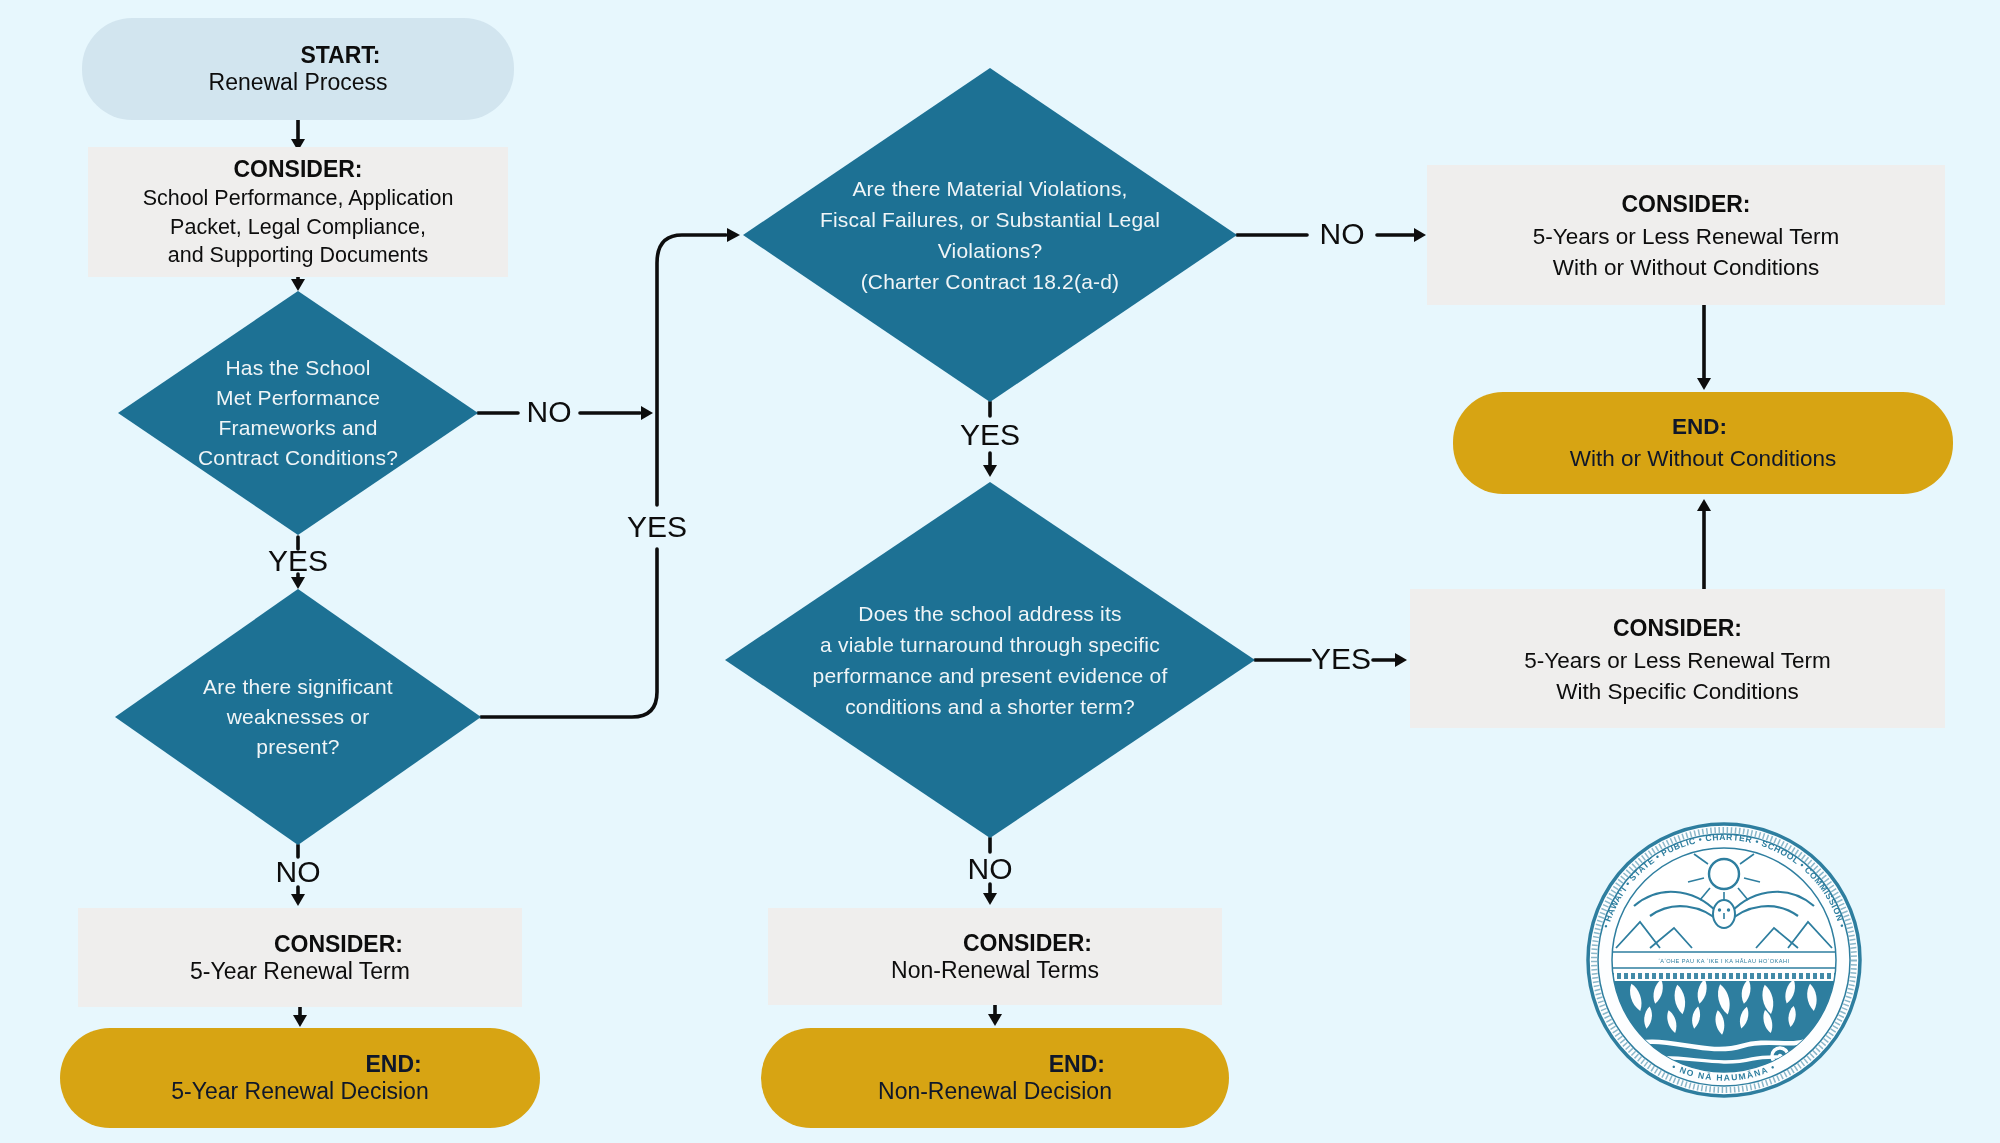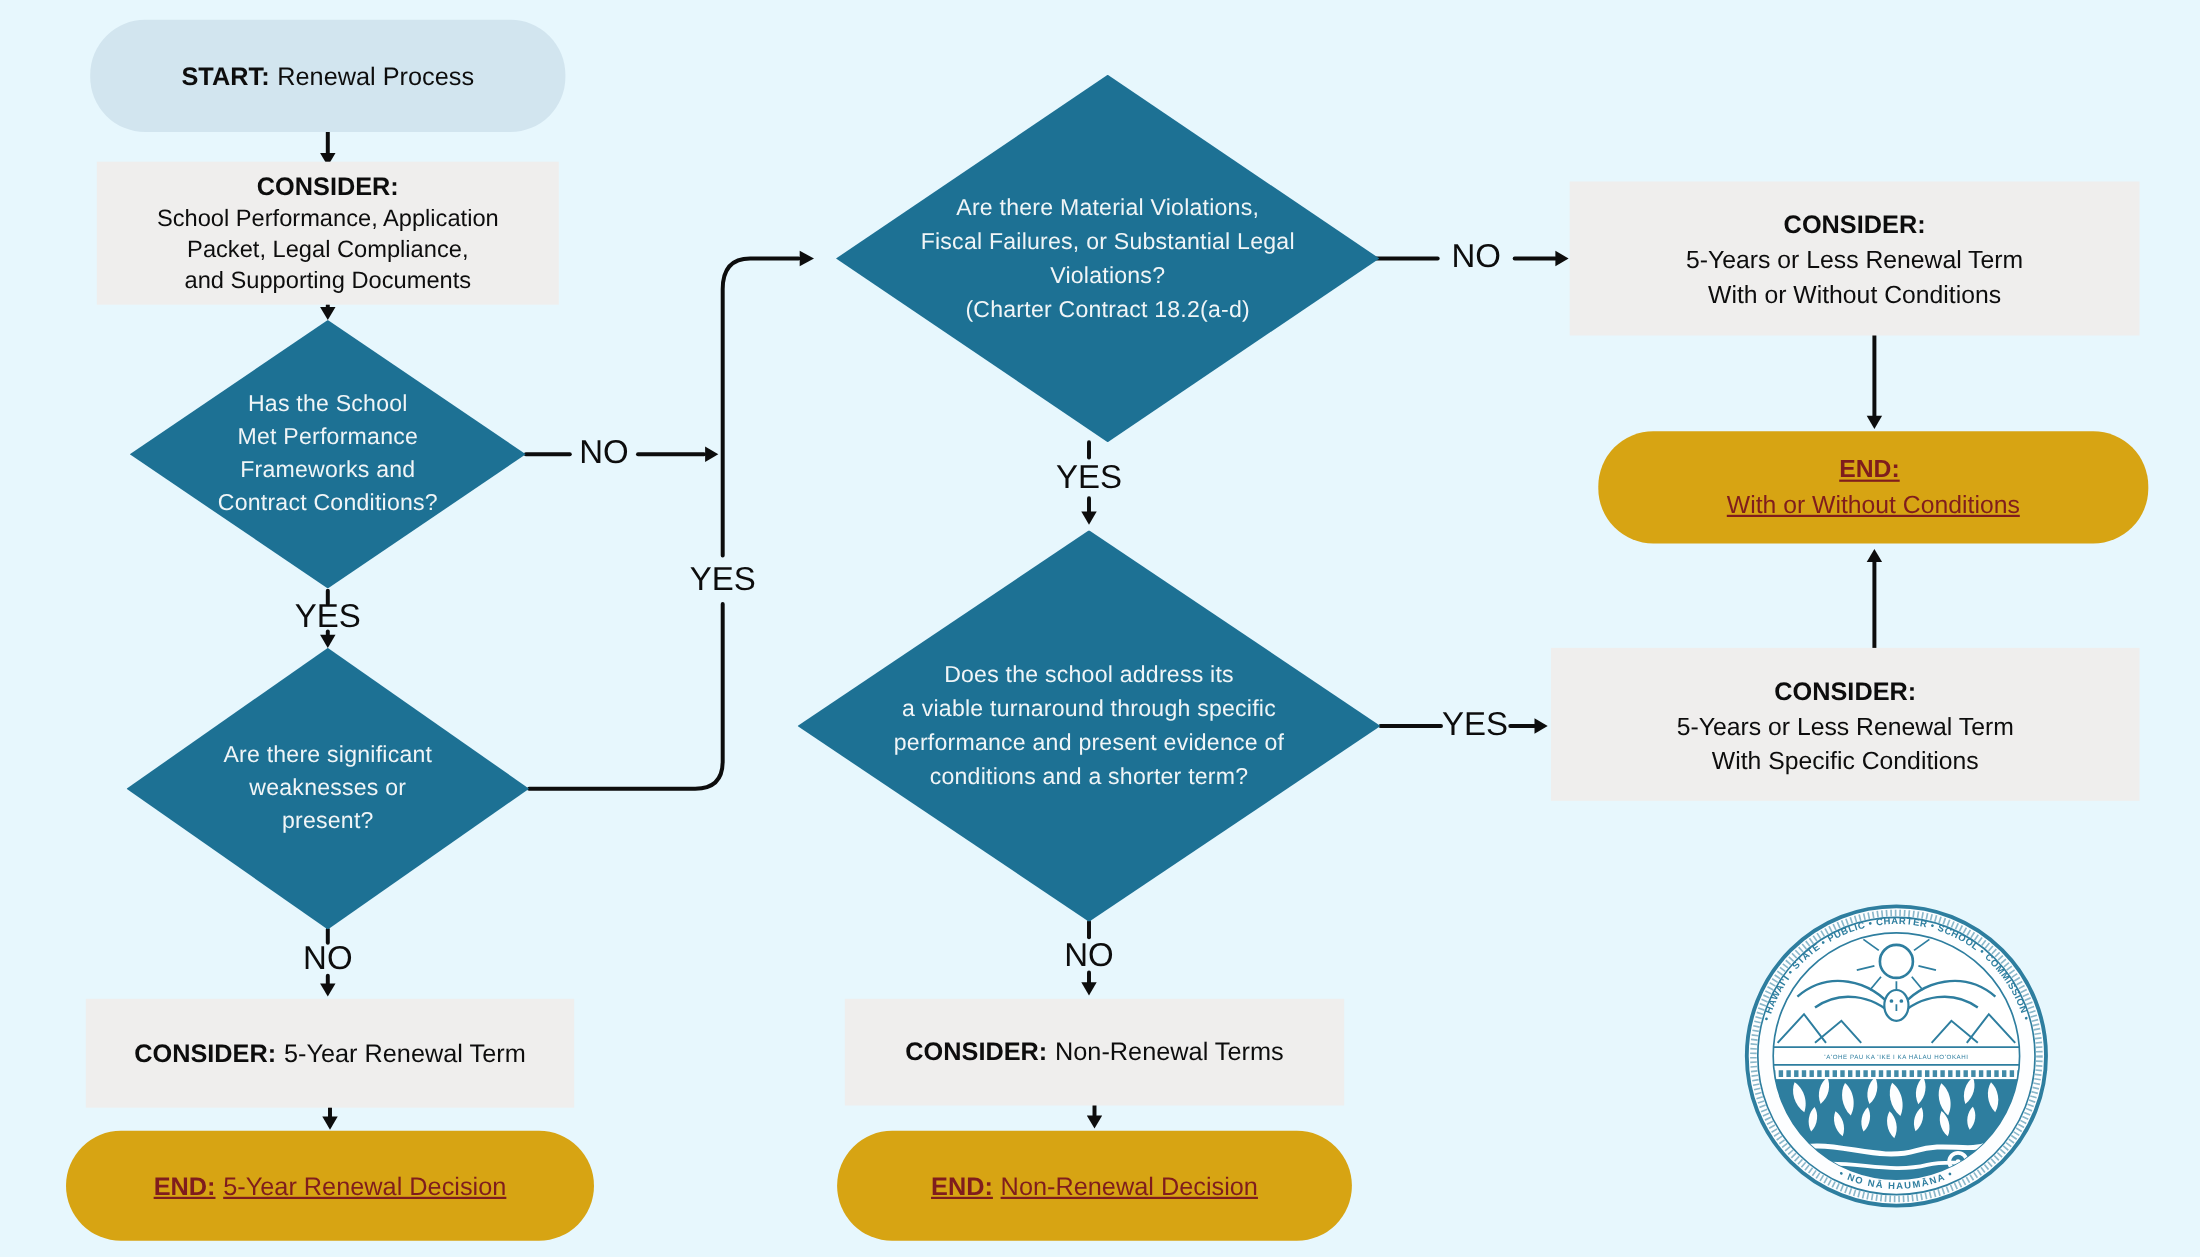--- a/index.html
+++ b/index.html
@@ -8,34 +8,34 @@
     background:#e7f7fd;
     font-family:"Liberation Sans", sans-serif;
     color:#0d0d0d;
     position:relative;
     overflow:hidden;
   }
   .stage{position:absolute;inset:0;width:2000px;height:1143px;}
   .connectors{position:absolute;left:0;top:0;pointer-events:none;}
   .node{position:absolute;display:flex;flex-direction:column;align-items:center;justify-content:center;text-align:center;box-sizing:border-box;}
   .pill-start{background:#d2e5ef;border-radius:50px;font-size:23px;}
-  .pill-end{background:#d7a413;border-radius:50px;font-size:23px;color:#7f1d1d;text-decoration:underline;}
+  .pill-end{background:#d7a413;border-radius:50px;font-size:23px;color:#0f172a;}
   .box{background:#efeeed;font-size:21.5px;line-height:28.5px;}
   .box .heading{font-weight:700;font-size:23px;line-height:30px;}
   .box-right{background:#efeeed;font-size:22.5px;line-height:31px;}
   .box-right .heading{font-weight:700;font-size:23px;line-height:34px;}
   .box-single{background:#efeeed;font-size:23px;}
   .diamond{
     background:#1d7194;color:#f0f5f7;
     clip-path:polygon(50% 0,100% 50%,50% 100%,0 50%);
     font-size:21px;line-height:30px;letter-spacing:.2px;
   }
   .diamond.big{font-size:21px;line-height:31px;}
   .b{font-weight:700;margin-right:7px;}
-  .row{display:flex;flex-direction:row;align-items:flex-start;justify-content:center;}
+  .row{display:flex;flex-direction:column;align-items:flex-end;justify-content:center;}
   .flow-label{
     position:absolute;transform:translate(-50%,-50%);
     font-weight:400;font-size:30px;white-space:nowrap;
   }
   .two-line{line-height:32px;}
   .seal{position:absolute;left:1584px;top:820px;width:280px;height:280px;}
 </style>
 </head>
 <body>
 
@@ -146,21 +146,21 @@
     </div>
   </div>
 
   <div class="node pill-end" style="left:60px;top:1028px;width:480px;height:100px;">
     <div class="row">
       <span class="b">END:</span>
       <span>5-Year Renewal Decision</span>
     </div>
   </div>
 
-  <div class="node diamond big" style="left:760px;top:68px;width:494px;height:334px;">
+  <div class="node diamond big" style="left:743px;top:68px;width:494px;height:334px;">
     <div>Are there Material Violations,</div>
     <div>Fiscal Failures, or Substantial Legal</div>
     <div>Violations?</div>
     <div>(Charter Contract 18.2(a-d)</div>
   </div>
 
   <div class="node diamond big" style="left:725px;top:482px;width:530px;height:356px;">
     <div>Does the school address its</div>
     <div>a viable turnaround through specific</div>
     <div>performance and present evidence of</div>

